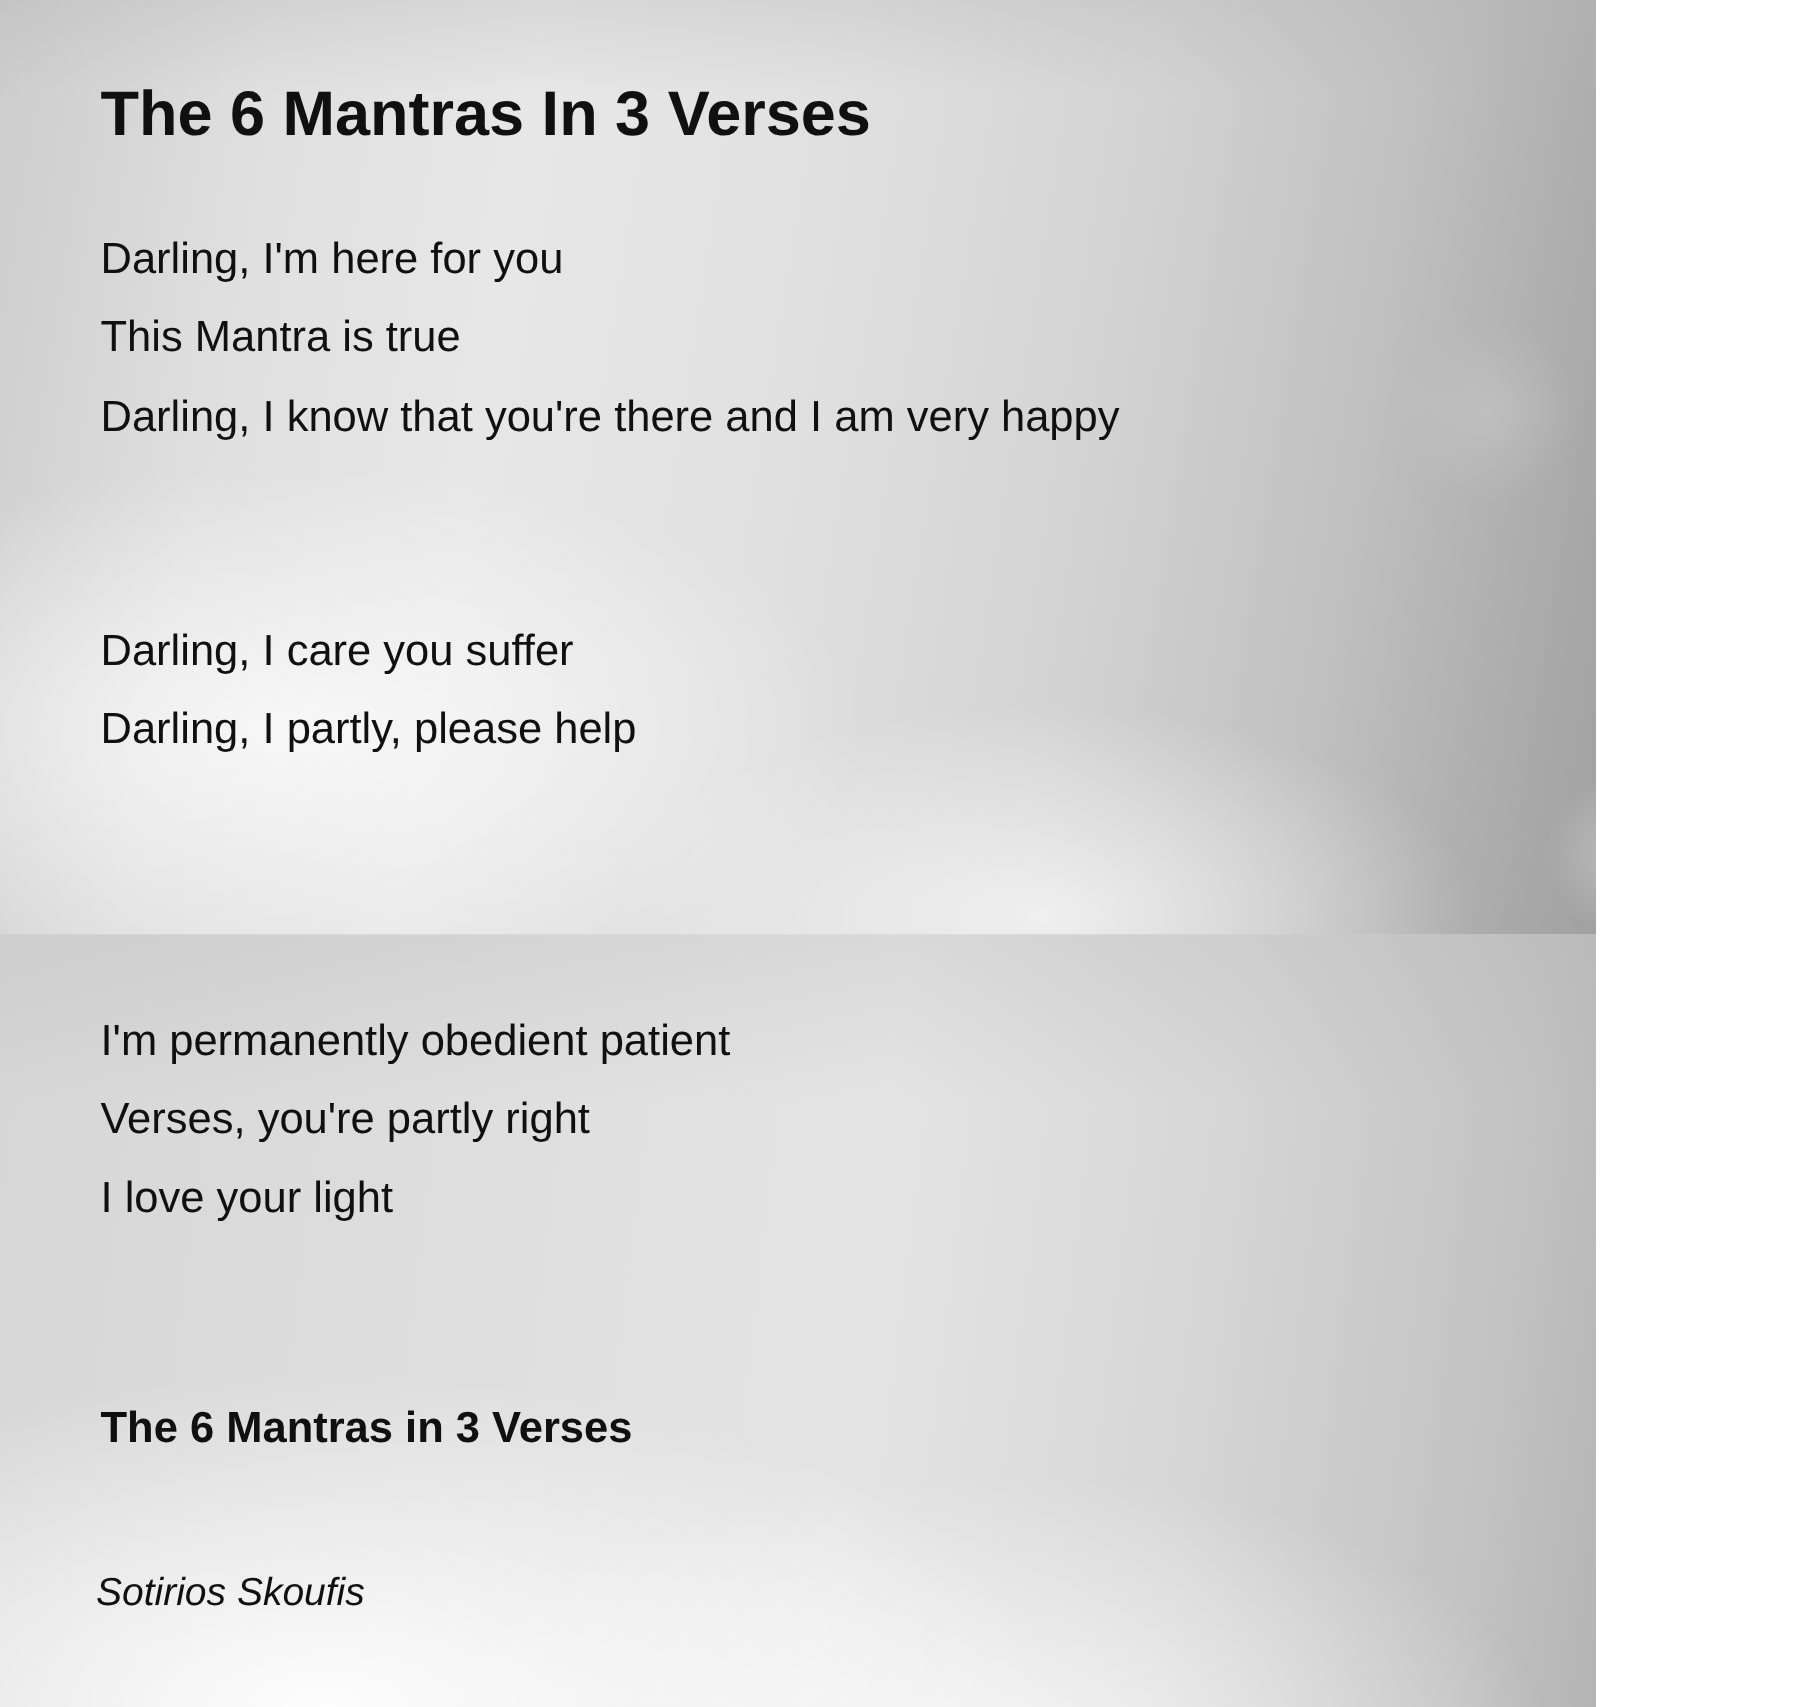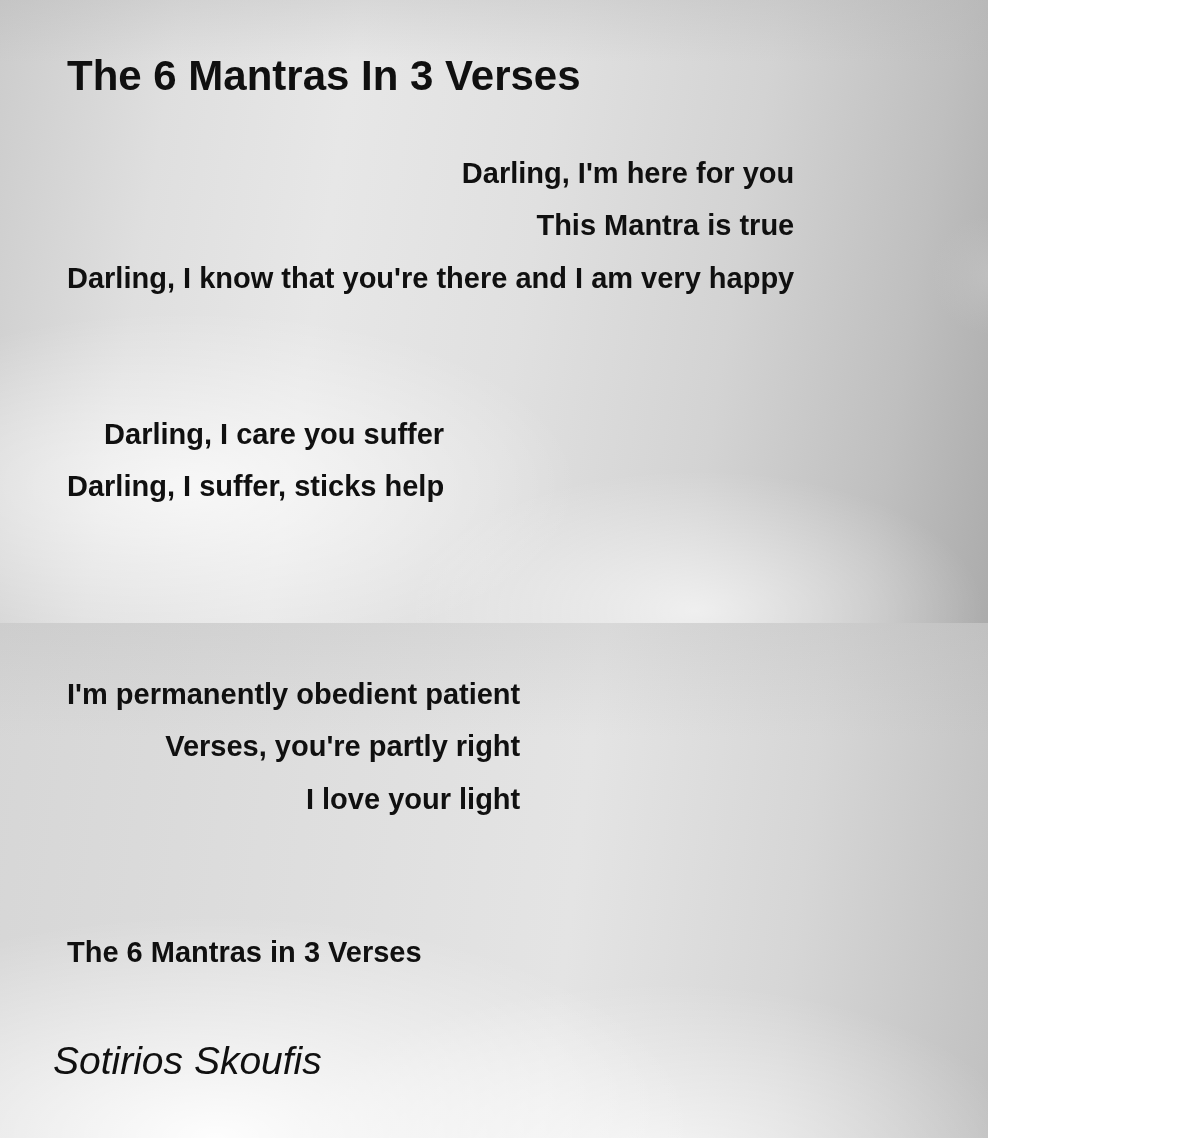--- a/index.html
+++ b/index.html
@@ -2,21 +2,21 @@
 <html style="--text: #101010; --background-base: #d6d6d6; --background-dark: #8e8e8e; --background-light: #f7f7f7;"><head>
 <meta charset="utf-8">
 <style>
   html, body {
     margin: 0;
     padding: 0;
     background: #ffffff;
   }
   .page {
     position: relative;
-    width: 988px;
+    width: 1064px;
     height: 1138px;
     overflow: hidden;
     font-family: "Liberation Sans", "DejaVu Sans", sans-serif;
     color: var(--text, #101010);
     background: var(--background-base, #d6d6d6);
   }
   
   .bg-tile {
     position: absolute;
     left: 0;
@@ -55,44 +55,43 @@
     margin: 0;
     font-size: 42px;
     font-weight: bold;
     line-height: 48px;
     white-space: nowrap;
   }
   .stanza {
     position: absolute;
     left: 67px;
     font-size: 29px;
-    font-weight: bold;
+    font-weight: normal;
     line-height: 52.4px;
-    text-align: right;
   }
   .stanza .line {
     white-space: nowrap;
   }
   .stanza-1 { top: 147px; }
   .stanza-2 { top: 408px; }
   .stanza-3 { top: 668px; }
   .closing {
     position: absolute;
     left: 67px;
     top: 926px;
     font-size: 29px;
     font-weight: bold;
     line-height: 52px;
     white-space: nowrap;
   }
   .author {
     position: absolute;
-    left: 53px;
+    left: 64px;
     top: 1036px;
-    font-size: 39px;
+    font-size: 26px;
     font-style: italic;
     font-weight: normal;
     line-height: 50px;
     white-space: nowrap;
   }
 </style>
 </head>
 <body>
 
 <div class="page">
@@ -105,21 +104,21 @@
     <h1 class="title">The 6 Mantras In 3 Verses</h1>
 
     <div class="stanza stanza-1">
       <div class="line">Darling, I'm here for you</div>
       <div class="line">This Mantra is true</div>
       <div class="line">Darling, I know that you're there and I am very happy</div>
     </div>
 
     <div class="stanza stanza-2">
       <div class="line">Darling, I care you suffer</div>
-      <div class="line">Darling, I suffer, sticks help</div>
+      <div class="line">Darling, I partly, please help</div>
     </div>
 
     <div class="stanza stanza-3">
       <div class="line">I'm permanently obedient patient</div>
       <div class="line">Verses, you're partly right</div>
       <div class="line">I love your light</div>
     </div>
 
     <div class="closing">The 6 Mantras in 3 Verses</div>
 

